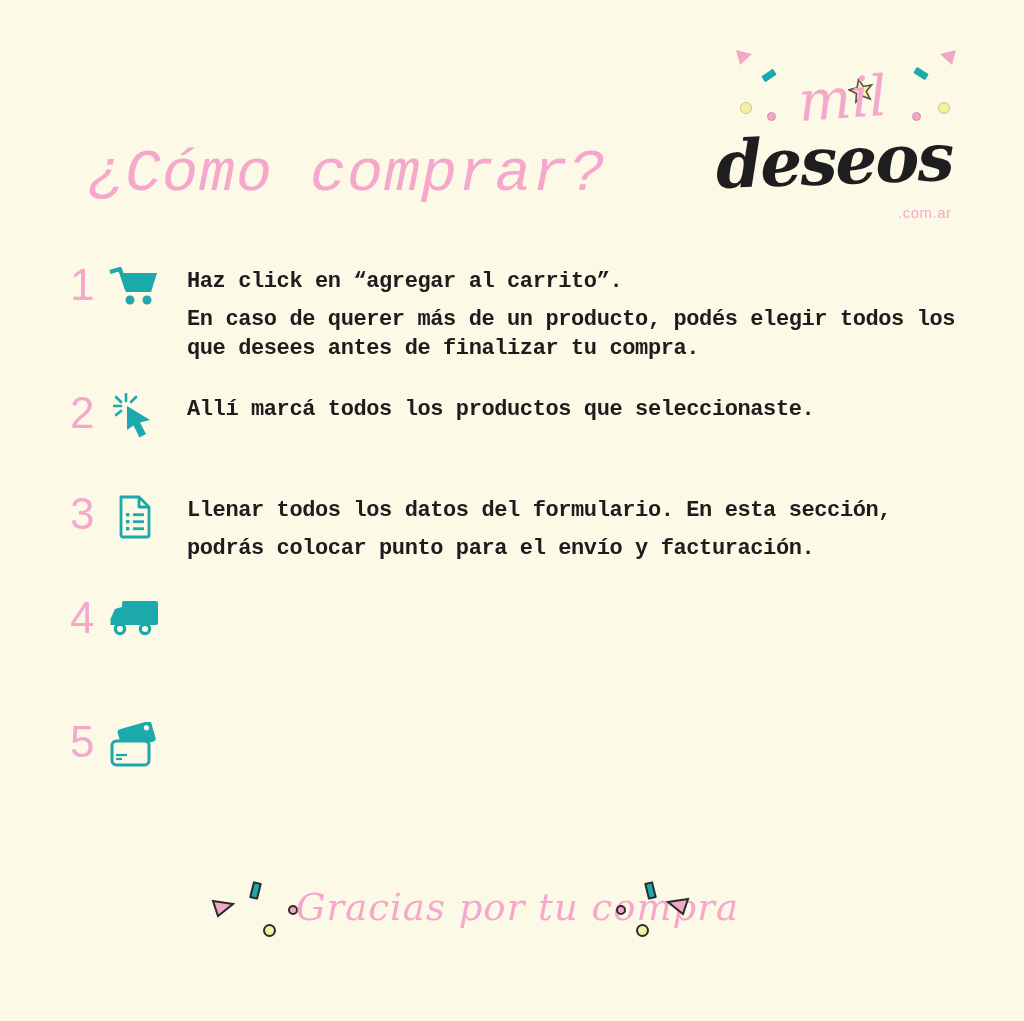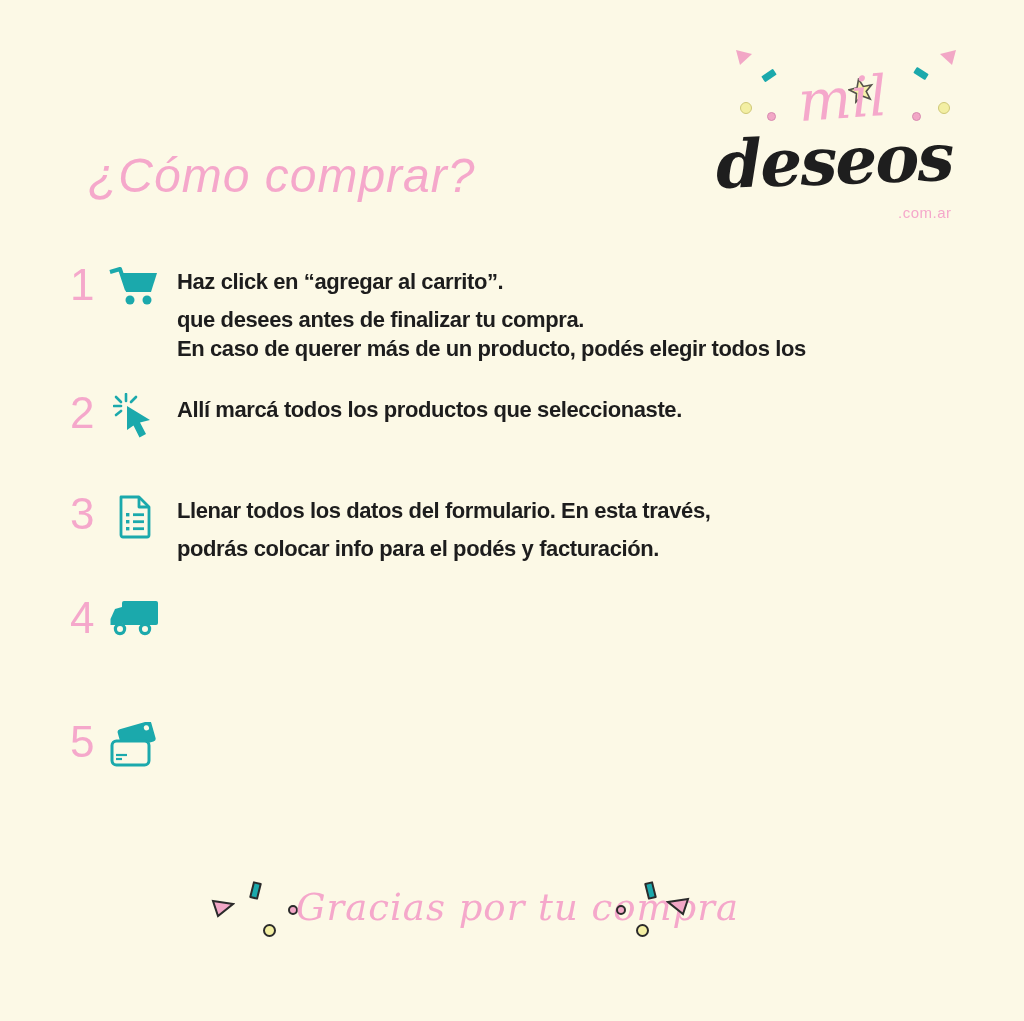--- a/index.html
+++ b/index.html
@@ -16,24 +16,24 @@
   .page{
     position:relative;
     width:1024px;height:1021px;
     background:var(--bg);
     overflow:hidden;
     font-family:"Liberation Sans", sans-serif;
     color:var(--ink);
   }
   
   .title{
-    position:absolute;left:88px;top:148px;
-    font-family:Liberation Sans, sans-serif;
+    position:absolute;left:88px;top:140px;
+    font-family:Liberation Mono, monospace;
     font-style:italic;
-    font-size:48px;
+    font-size:60px;
     letter-spacing:1px;
     color:var(--pink);
   }
   
   .logo{position:absolute;left:700px;top:40px;width:280px;height:195px;}
   .logo-mil{
     position:absolute;left:98px;top:26px;
     font-family:"DejaVu Serif", serif;font-style:italic;
     font-size:56px;color:var(--pink);
     transform:rotate(-4deg);
@@ -55,21 +55,21 @@
   .c-rect.outlined{border:2px solid var(--outline);width:9px;height:17px;}
   .c-dot{border-radius:50%;}
   
   .step{position:absolute;left:70px;display:flex;align-items:flex-start;}
   .step-number{
     width:34px;flex:0 0 34px;
     font-size:44px;line-height:44px;font-weight:400;
     color:var(--pink);
   }
   .step-icon{width:60px;flex:0 0 60px;display:flex;justify-content:center;margin-top:2px;}
-  .step-text{margin-left:13px;padding-top:4px;}
+  .step-text{margin-left:23px;padding-top:4px;font-family:Liberation Mono, monospace;}
   .step-heading{
     font-size:22px;font-weight:700;letter-spacing:-.4px;
     line-height:29px;white-space:nowrap;margin-bottom:9px;
   }
   .step-body .line{
     font-size:22px;font-weight:700;letter-spacing:-.4px;
     line-height:29px;white-space:nowrap;
   }
   .step1{top:263px;} .step2{top:391px;} .step3{top:492px;} .step4{top:596px;} .step5{top:720px;}
   
@@ -116,22 +116,22 @@
       <svg width="52" height="46" viewBox="0 0 52 46">
         <path d="M2 7 L12 4 L19 25" stroke="var(--teal)" stroke-width="4" fill="none" stroke-linejoin="round"></path>
         <path d="M14 8 L49 8 L43 27 L18 27 Z" fill="var(--teal)"></path>
         <circle cx="22" cy="35" r="4.5" fill="var(--teal)"></circle>
         <circle cx="39" cy="35" r="4.5" fill="var(--teal)"></circle>
       </svg>
     </div>
     <div class="step-text">
       <div class="step-heading">Haz click en “agregar al carrito”.</div>
       <div class="step-body">
+        <div class="line">En caso de querer más de un producto, podés elegir todos los</div>
         <div class="line">que desees antes de finalizar tu compra.</div>
-        <div class="line">En caso de querer más de un producto, podés elegir todos los</div>
       </div>
     </div>
   </div>
 
   <div class="step step2">
     <div class="step-number">2</div>
     <div class="step-icon">
       <svg width="42" height="48" viewBox="0 0 42 48">
         <g stroke="var(--teal)" stroke-width="2.6" stroke-linecap="round">
           <line x1="13" y1="1" x2="13" y2="8"></line>
@@ -158,23 +158,23 @@
         <path d="M23 3 V13 H33" fill="none" stroke="var(--teal)" stroke-width="2.8" stroke-linejoin="round"></path>
         <rect x="10" y="19" width="3.4" height="3.4" fill="var(--teal)"></rect>
         <rect x="10" y="26" width="3.4" height="3.4" fill="var(--teal)"></rect>
         <rect x="10" y="33" width="3.4" height="3.4" fill="var(--teal)"></rect>
         <line x1="17" y1="20.7" x2="28" y2="20.7" stroke="var(--teal)" stroke-width="2.8"></line>
         <line x1="17" y1="27.7" x2="28" y2="27.7" stroke="var(--teal)" stroke-width="2.8"></line>
         <line x1="17" y1="34.7" x2="28" y2="34.7" stroke="var(--teal)" stroke-width="2.8"></line>
       </svg>
     </div>
     <div class="step-text">
-      <div class="step-heading">Llenar todos los datos del formulario. En esta través,</div>
+      <div class="step-heading">Llenar todos los datos del formulario. En esta sección,</div>
       <div class="step-body">
-        <div class="line">podrás colocar info para el podés y facturación.</div>
+        <div class="line">podrás colocar punto para el envío y facturación.</div>
       </div>
     </div>
   </div>
 
   <div class="step step4">
     <div class="step-number">4</div>
     <div class="step-icon">
       <svg width="52" height="40" viewBox="0 0 52 40">
         <rect x="14" y="3" width="36" height="24" rx="2" fill="var(--teal)"></rect>
         <path d="M14 9 L7 11 L2.5 21 L2.5 27 H14 Z" fill="var(--teal)"></path>

